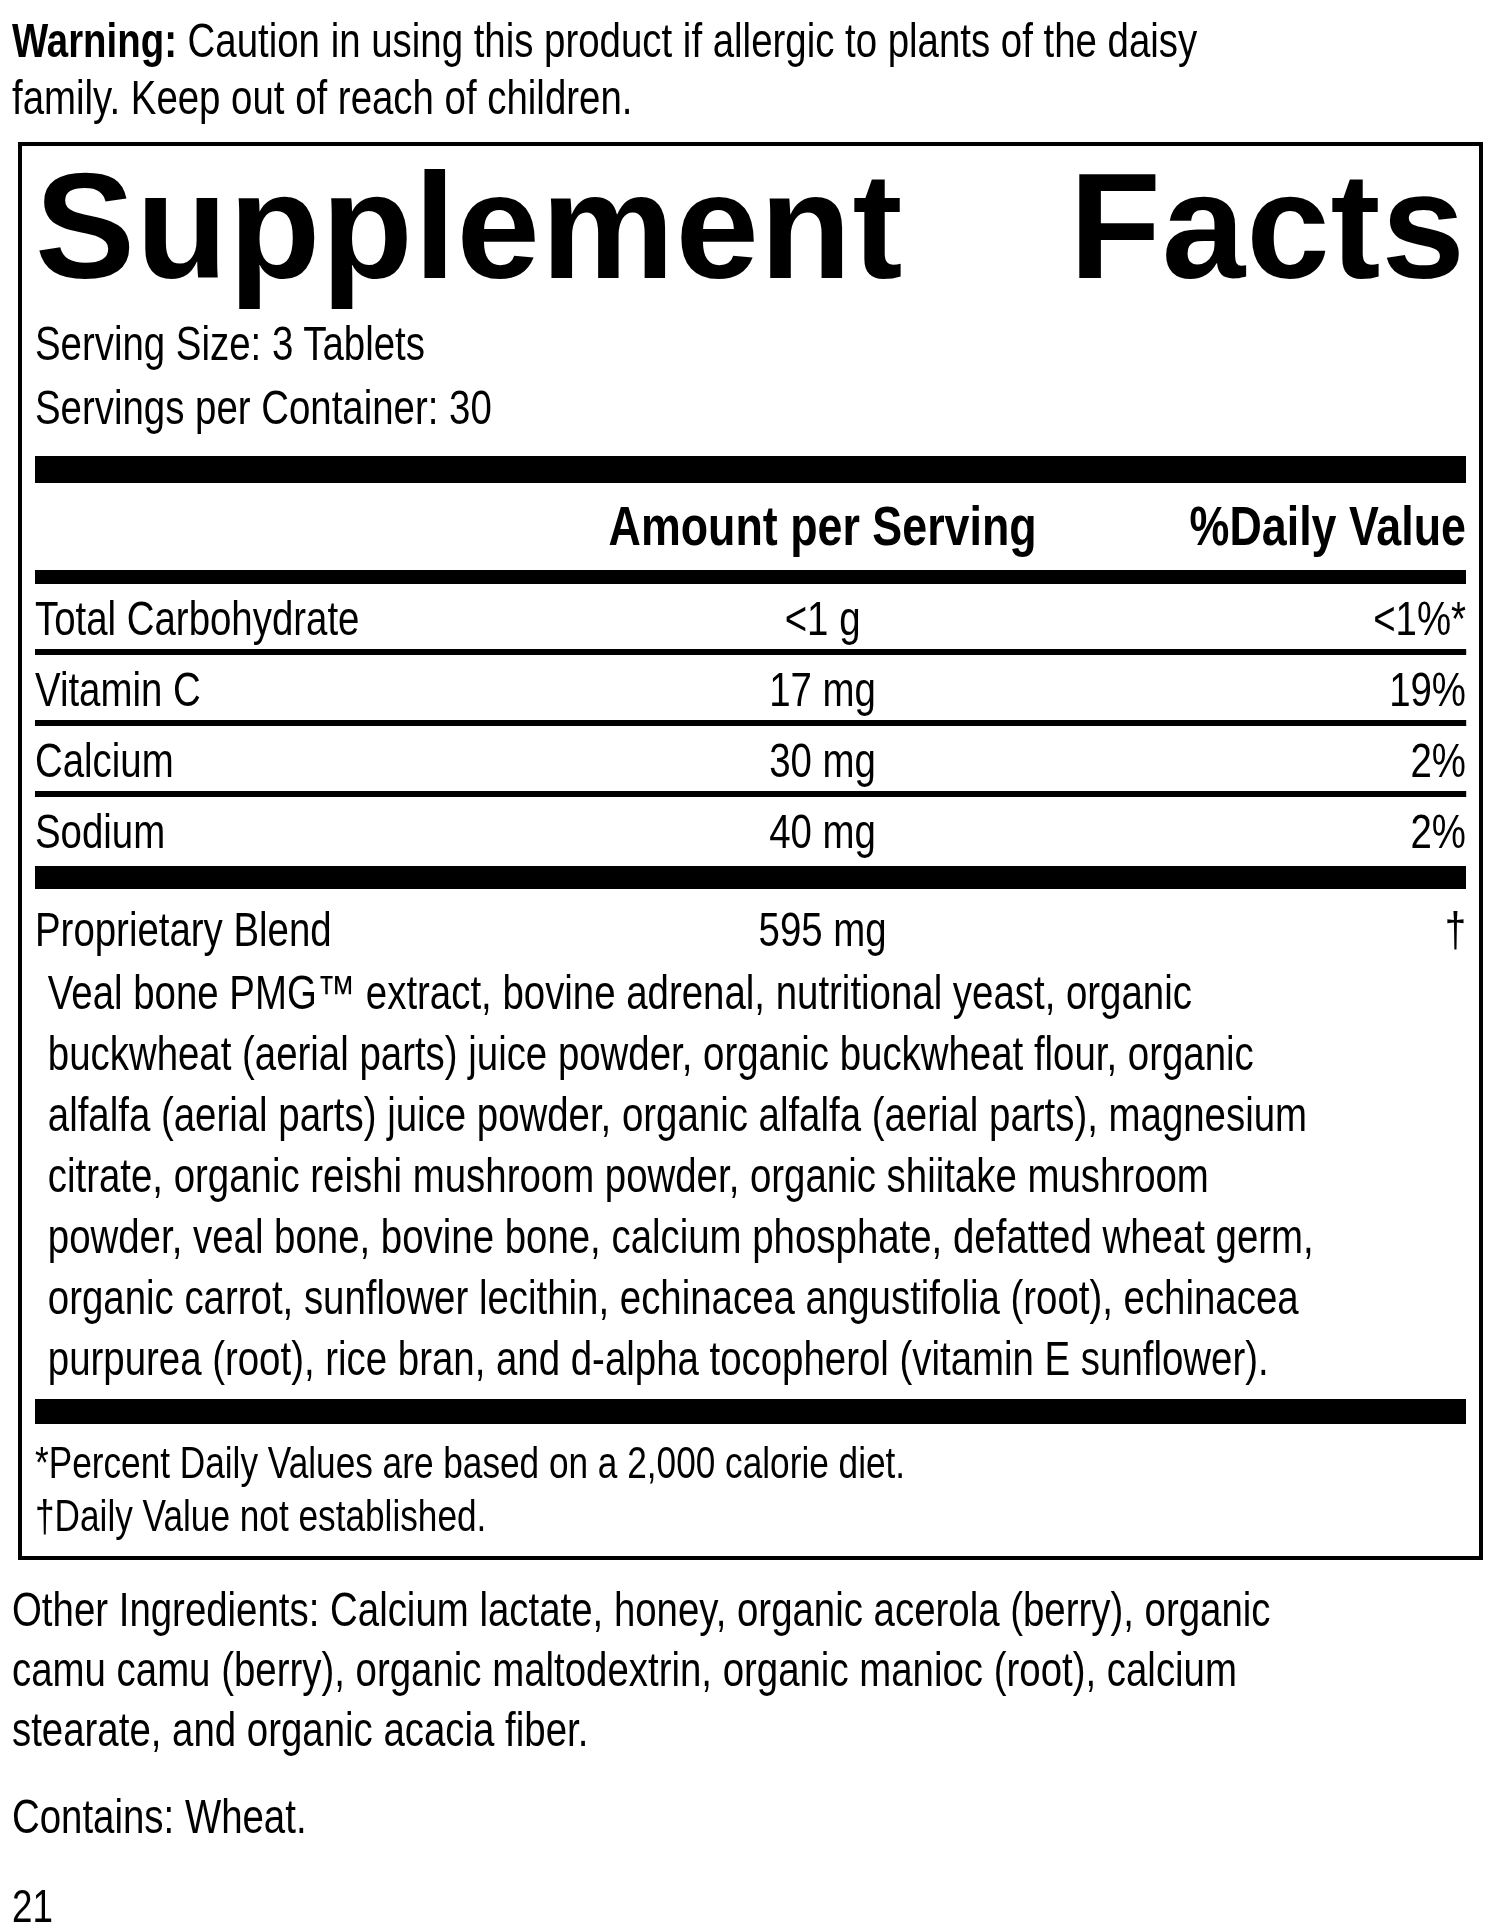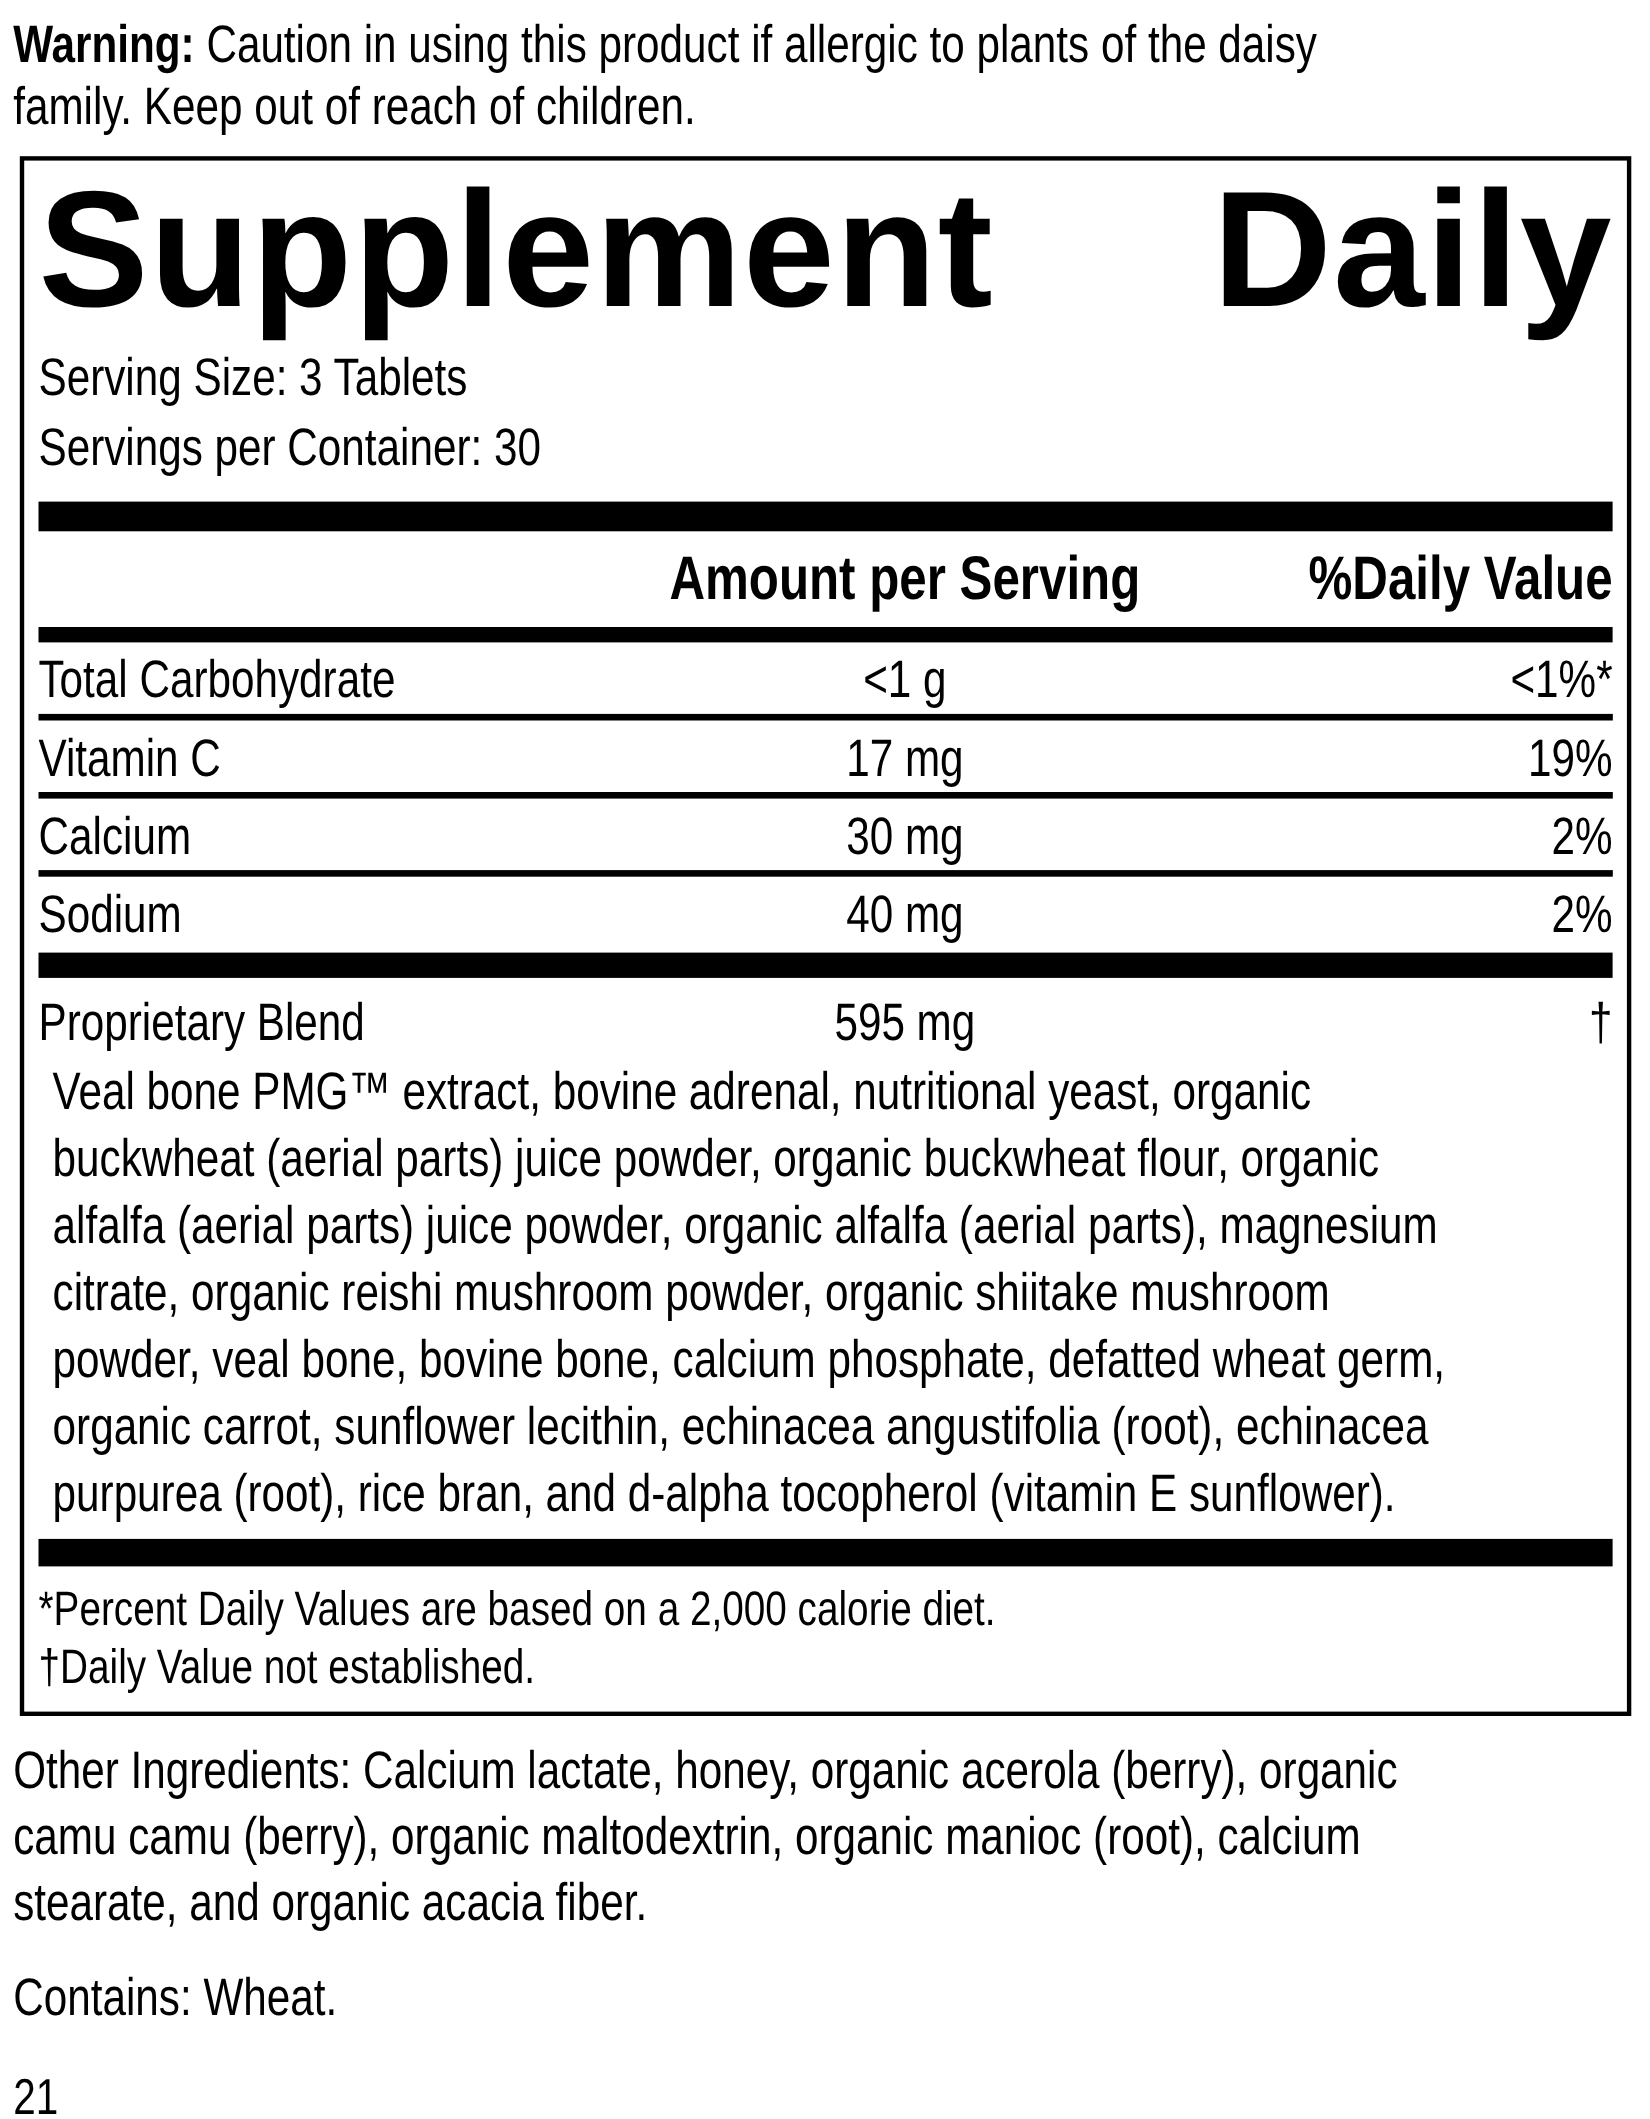--- a/index.html
+++ b/index.html
@@ -74,21 +74,21 @@
 
 <div class="warning cx">
   <div class="nowrap"><span class="b">Warning:</span><span> Caution in using this product if allergic to plants of the daisy</span></div>
   <div class="nowrap">family. Keep out of reach of children.</div>
 </div>
 
 <div class="facts-box">
 
   <div class="sf-title">
     <span>Supplement</span>
-    <span>Daily</span>
+    <span>Facts</span>
   </div>
 
   <div class="serving-block cx">
     <div class="nowrap">Serving Size: 3 Tablets</div>
     <div class="nowrap">Servings per Container: 30</div>
   </div>
 
   <div class="bar bar-a"></div>
 
   <div class="hdr-row cx">

